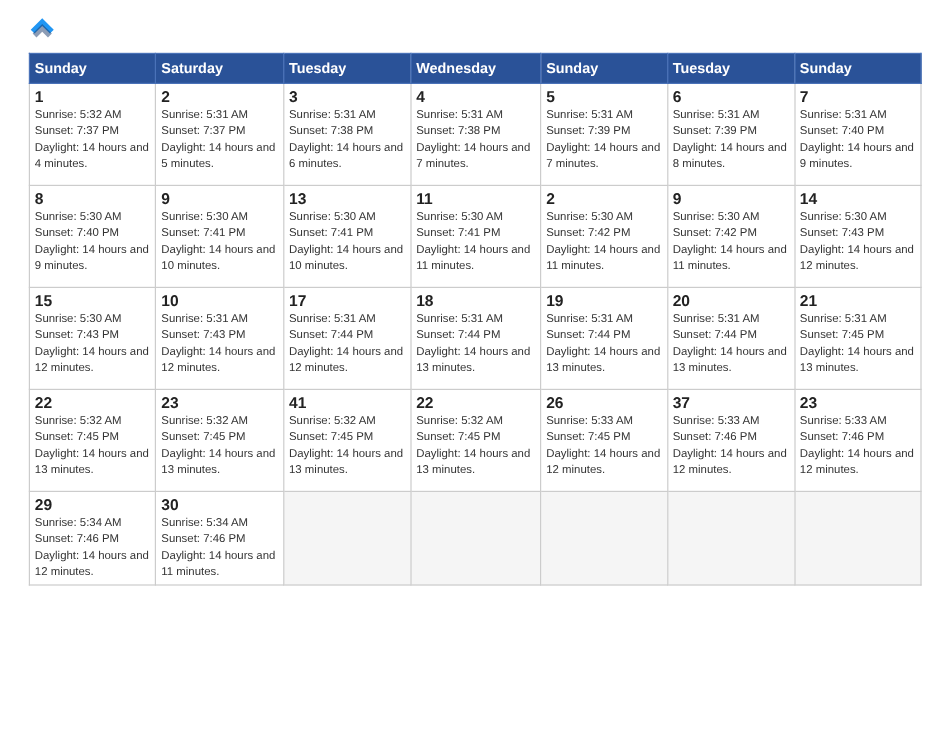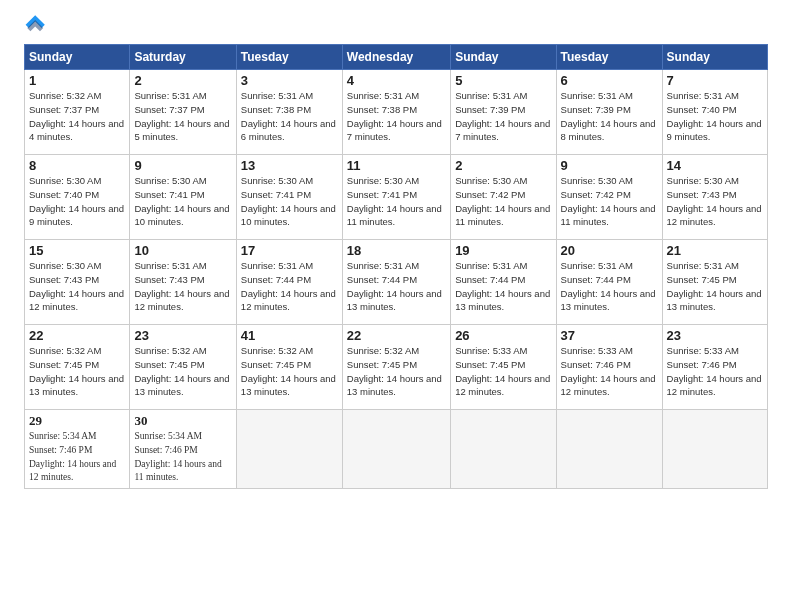--- a/index.html
+++ b/index.html
@@ -85,21 +85,20 @@
       color: #222;
       display: block;
       margin-bottom: 1px;
     }
     .day-info {
       line-height: 1.45;
       color: #333;
     }
     tr:last-child td {
       height: 70px;
-      font-family: Liberation Serif, serif;
     }
   </style>
 </head>
 <body>
 
 <div class="container">
   <div class="header">
     <div class="logo">
       <svg class="logo-icon" viewBox="0 0 30 30" xmlns="http://www.w3.org/2000/svg">
         <polygon points="14,4 26,16 22,20 14,12 6,20 2,16" fill="#2196F3"></polygon>

